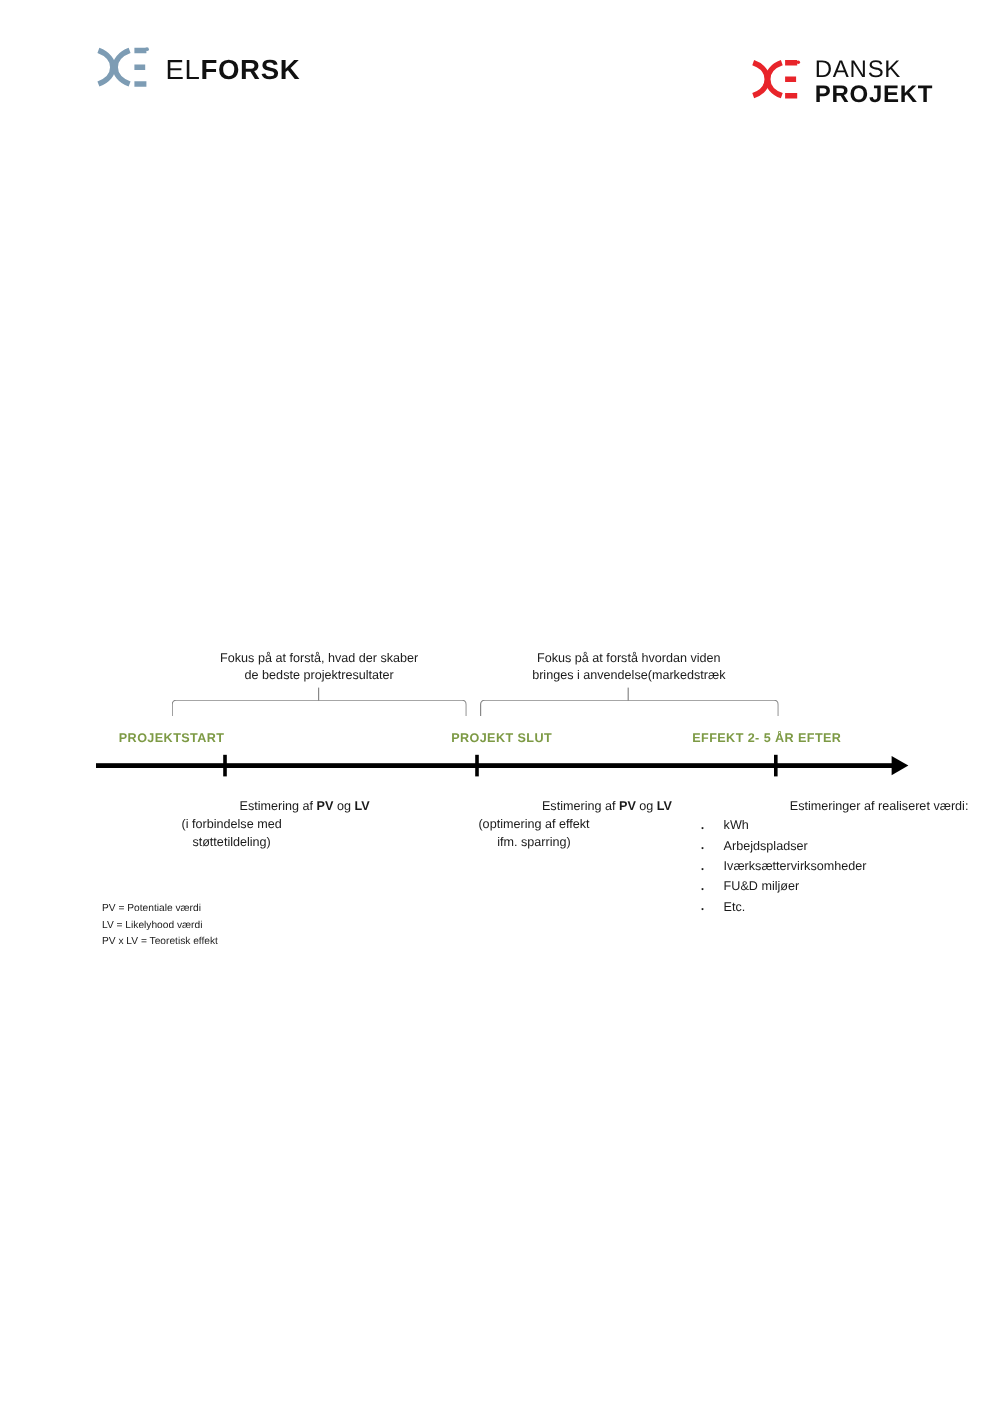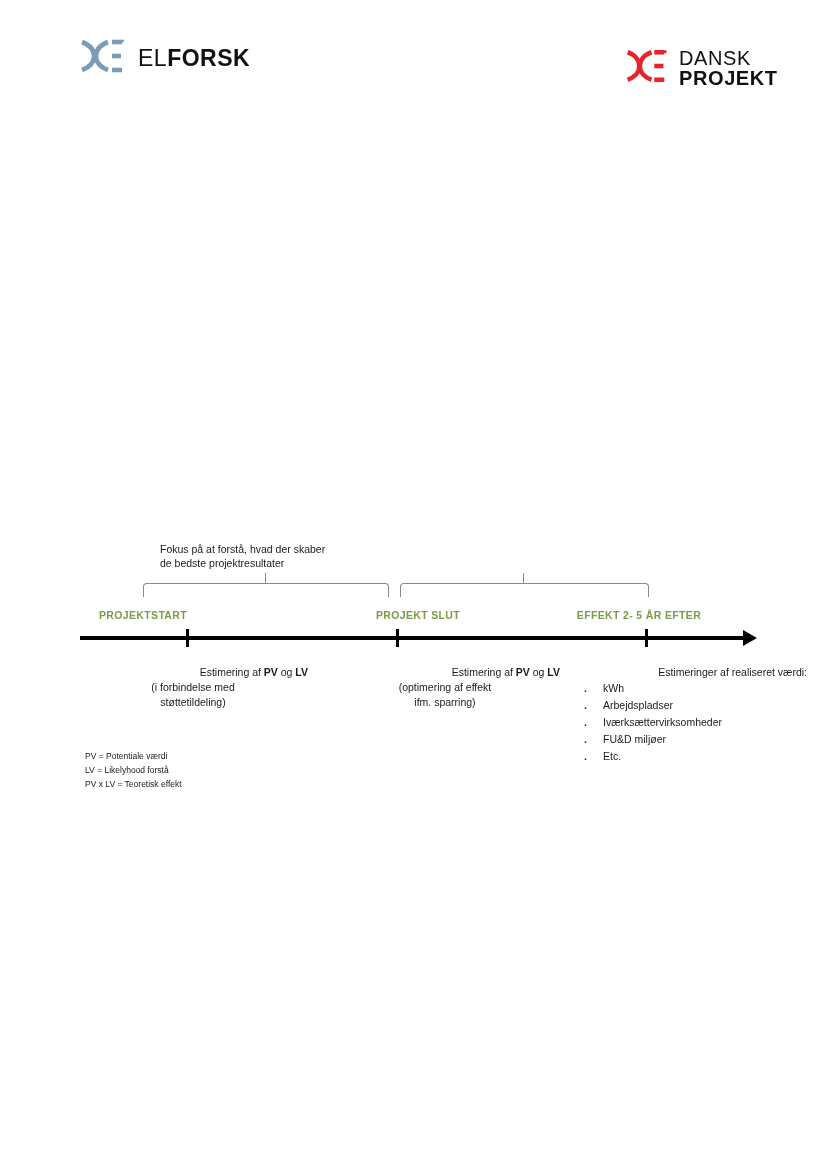--- a/index.html
+++ b/index.html
@@ -66,20 +66,21 @@
   #timeline-figure {
     position: absolute;
     left: 0;
     top: 0;
     width: 826px;
     height: 1169px;
   }
 
   .phase-caption {
     position: absolute;
+    text-align: center;
     font-size: 10.5px;
     line-height: 1.38;
     color: #1a1a1a;
   }
   #phase-caption-1 { left: 160px; top: 542px; width: 212px; }
   #phase-caption-2 { left: 418px; top: 542px; width: 212px; }
 
   .bracket {
     position: absolute;
     top: 583px;
@@ -226,20 +227,24 @@
     <span class="l2">PROJEKT</span>
   </span>
 </div>
 
 <div id="timeline-figure">
 
   <div class="phase-caption" id="phase-caption-1">
     <span>Fokus på at forstå, hvad der skaber</span><br>
     <span>de bedste projektresultater</span>
   </div>
+  <div class="phase-caption" id="phase-caption-2">
+    <span>Fokus på at forstå hvordan viden</span><br>
+    <span>bringes i anvendelse(markedstræk</span>
+  </div>
 
   <div class="bracket-stub" id="bracket-stub-1"></div>
   <div class="bracket" id="bracket-1"></div>
   <div class="bracket-stub" id="bracket-stub-2"></div>
   <div class="bracket" id="bracket-2"></div>
 
   <div class="milestone-label" id="milestone-label-1">PROJEKTSTART</div>
   <div class="milestone-label" id="milestone-label-2">PROJEKT SLUT</div>
   <div class="milestone-label" id="milestone-label-3">EFFEKT 2- 5 ÅR EFTER</div>
 
@@ -267,17 +272,17 @@
       <li>kWh</li>
       <li>Arbejdspladser</li>
       <li>Iværksættervirksomheder</li>
       <li>FU&amp;D miljøer</li>
       <li>Etc.</li>
     </ul>
   </div>
 
   <div id="legend-block">
     <span class="legend-line">PV = Potentiale værdi</span>
-    <span class="legend-line">LV = Likelyhood forstå</span>
+    <span class="legend-line">LV = Likelyhood værdi</span>
     <span class="legend-line">PV x LV = Teoretisk effekt</span>
   </div>
 
 </div>
 
 </body></html>

